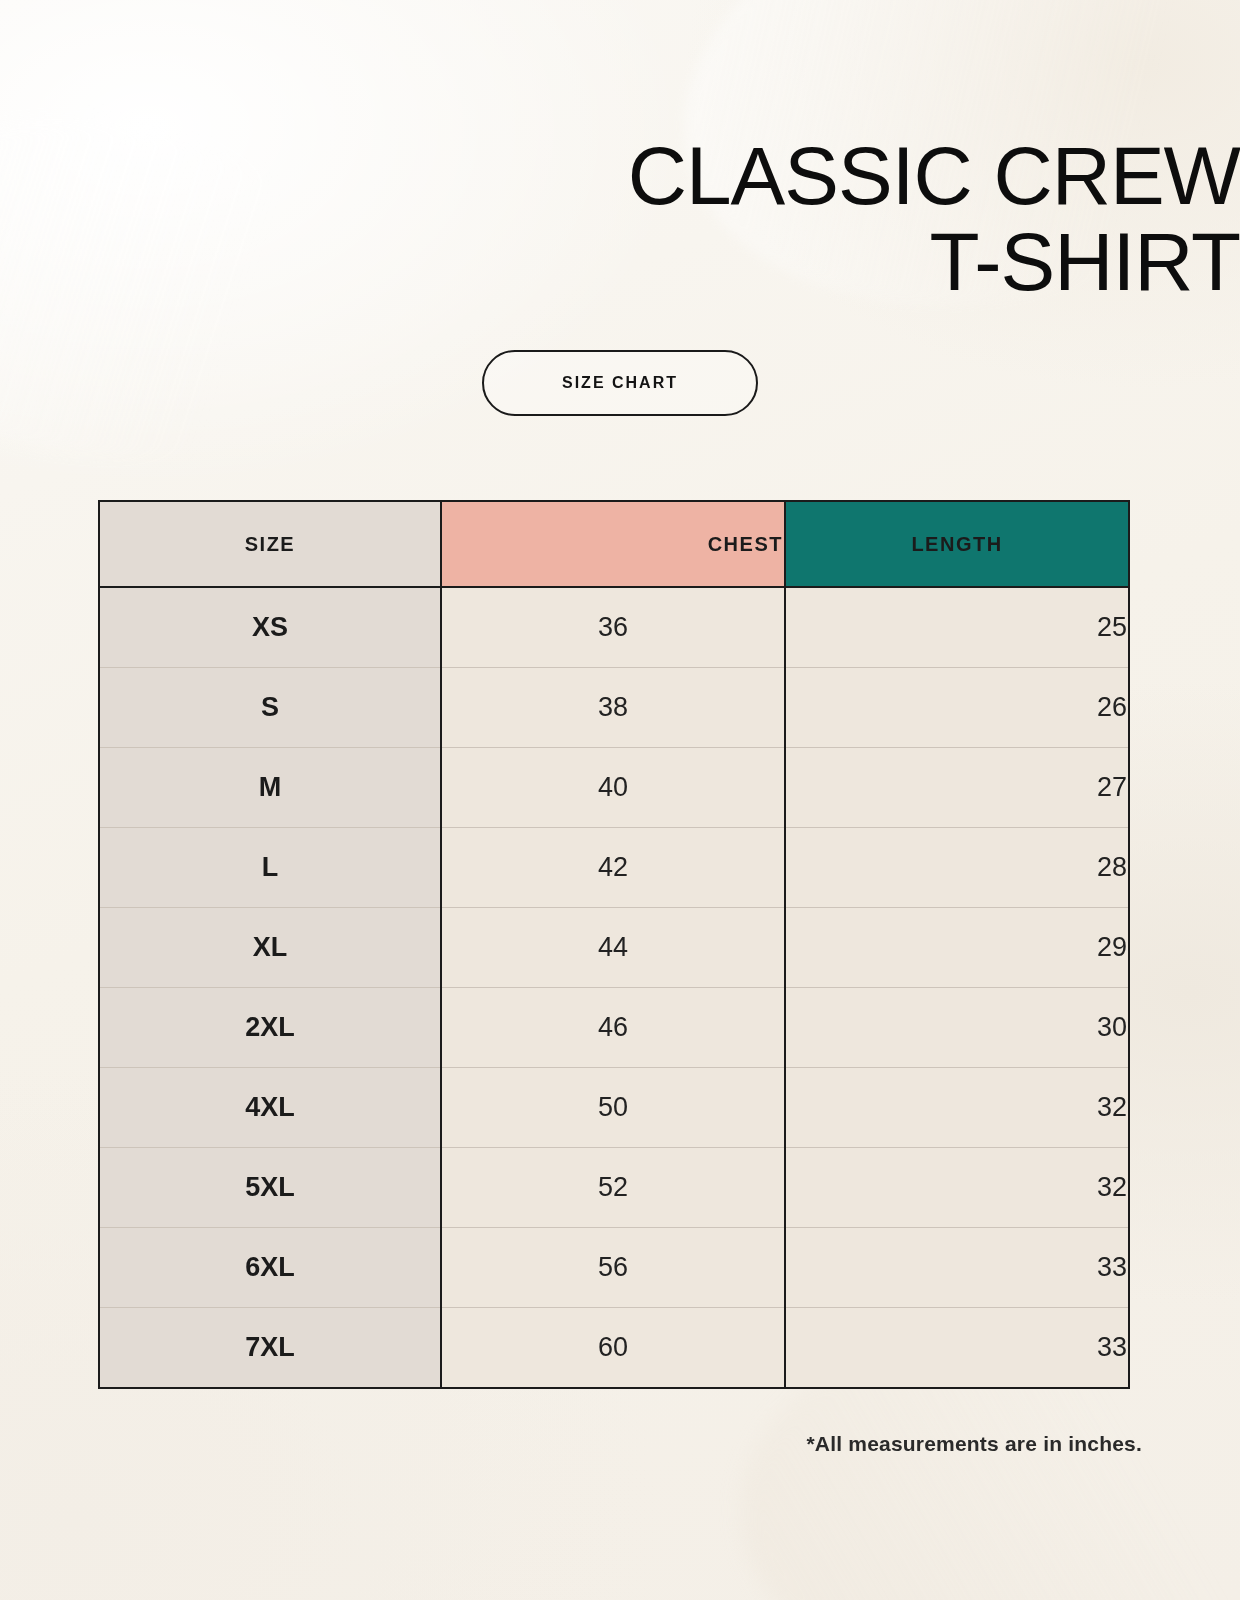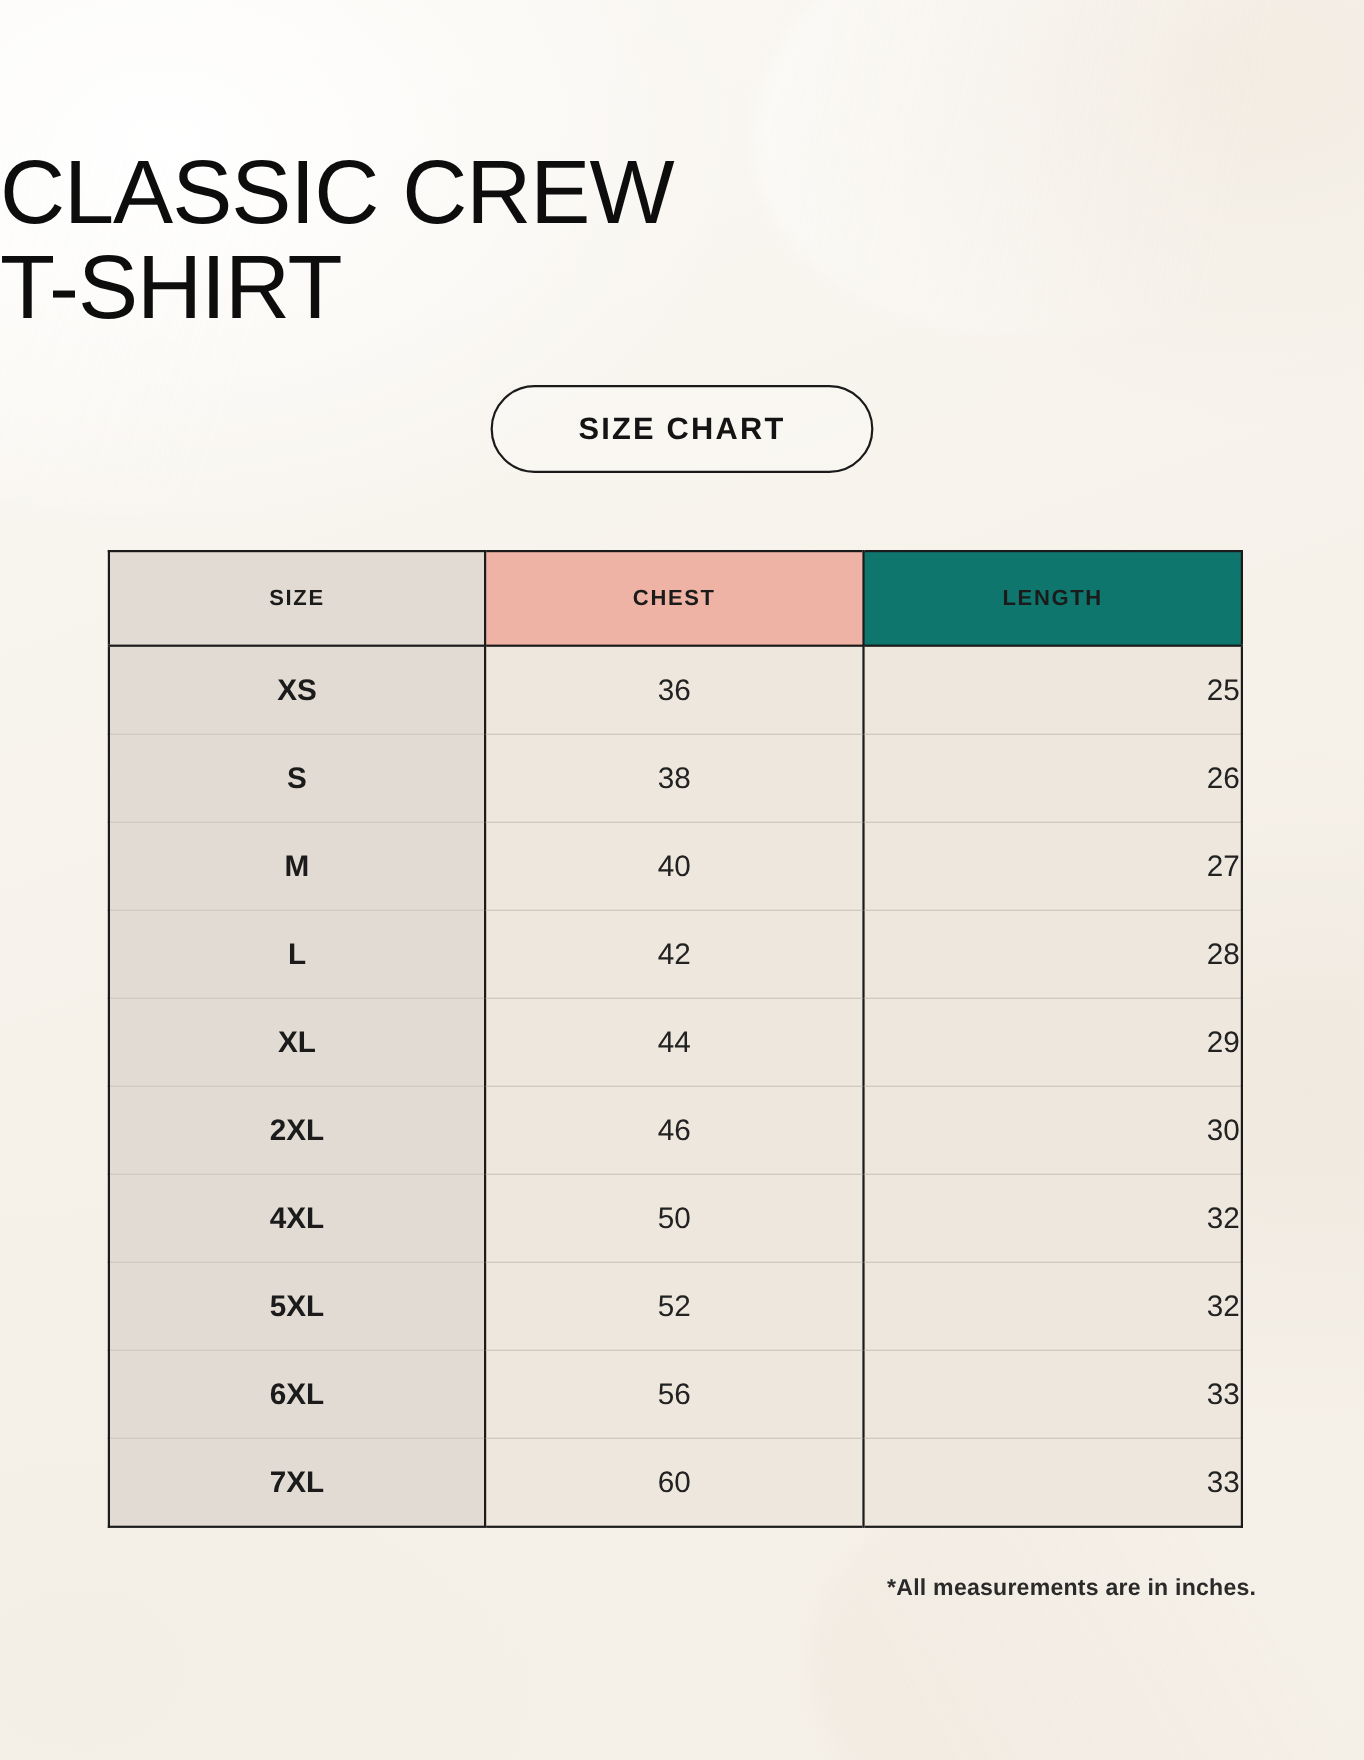--- a/index.html
+++ b/index.html
@@ -62,42 +62,42 @@
     width: 1240px;
     height: 1600px;
     box-sizing: border-box;
   }
 
   .title {
     position: absolute;
     top: 78px;
     left: 0;
     right: 0;
-    text-align: left;
+    text-align: right;
     font-size: 82px;
     line-height: 1.05;
     font-weight: 400;
     letter-spacing: -1px;
     color: #0d0d0d;
   }
   .title-line { display: block; }
 
   .badge-wrap {
     position: absolute;
     top: 350px;
     left: 0;
     right: 0;
     display: flex;
     justify-content: center;
   }
   .badge {
     border: 2px solid #1a1a1a;
     border-radius: 44px;
     padding: 22px 78px;
-    font-size: 28px;
+    font-size: 16px;
     font-weight: 700;
     letter-spacing: 2px;
     color: #141414;
     background: rgba(255,255,255,0.25);
   }
 
   .table-wrap {
     position: absolute;
     top: 500px;
     left: 98px;
@@ -117,21 +117,21 @@
     height: 82px;
     font-size: 20px;
     font-weight: 700;
     letter-spacing: 1.5px;
     color: #1b1b1b;
     border-right: 2px solid #1b1b1b;
     border-bottom: 2px solid #1b1b1b;
   }
   thead th:last-child { border-right: none; }
   thead th.h-size { background: #e2dbd4; }
-  thead th.h-chest { background: #eeb3a4; }
+  thead th.h-chest { background: #eeb3a4; text-align: right; }
   thead th.h-length { background: #0f766e; }
 
   tbody td {
     height: 77px;
     text-align: center;
     font-size: 27px;
     color: #222222;
     border-right: 2px solid #1b1b1b;
     border-bottom: 1px solid #cdc4ba;
   }

